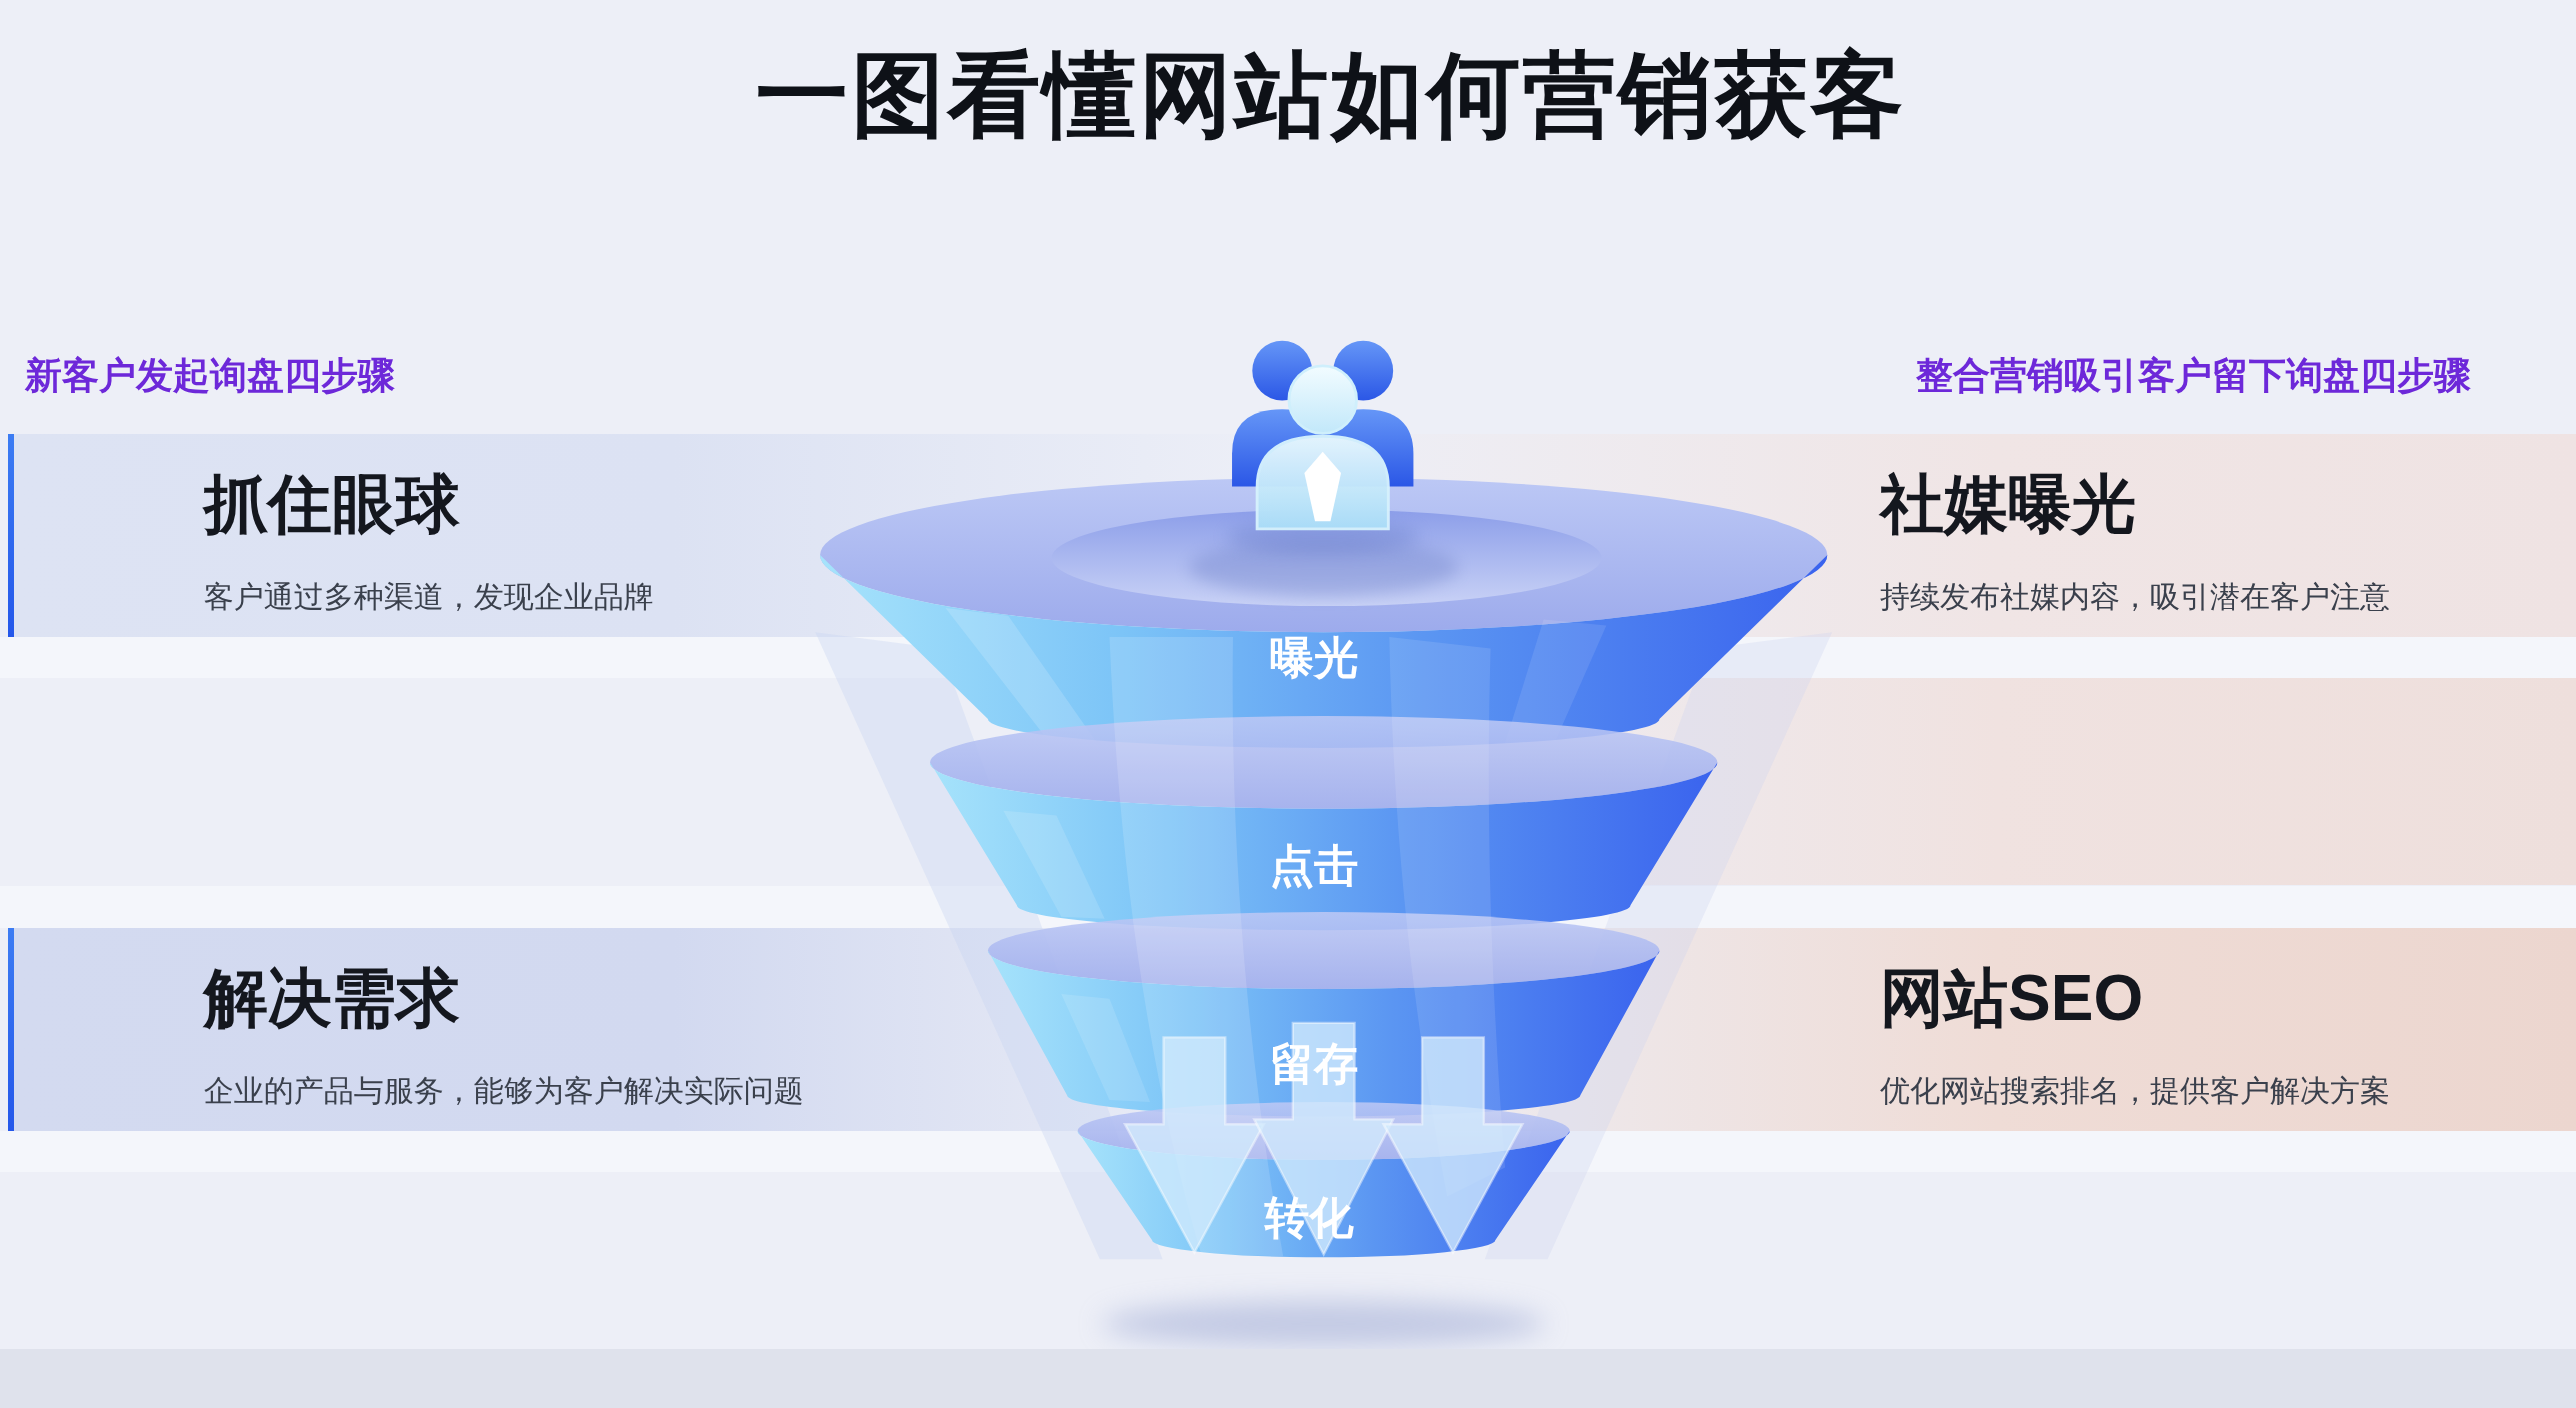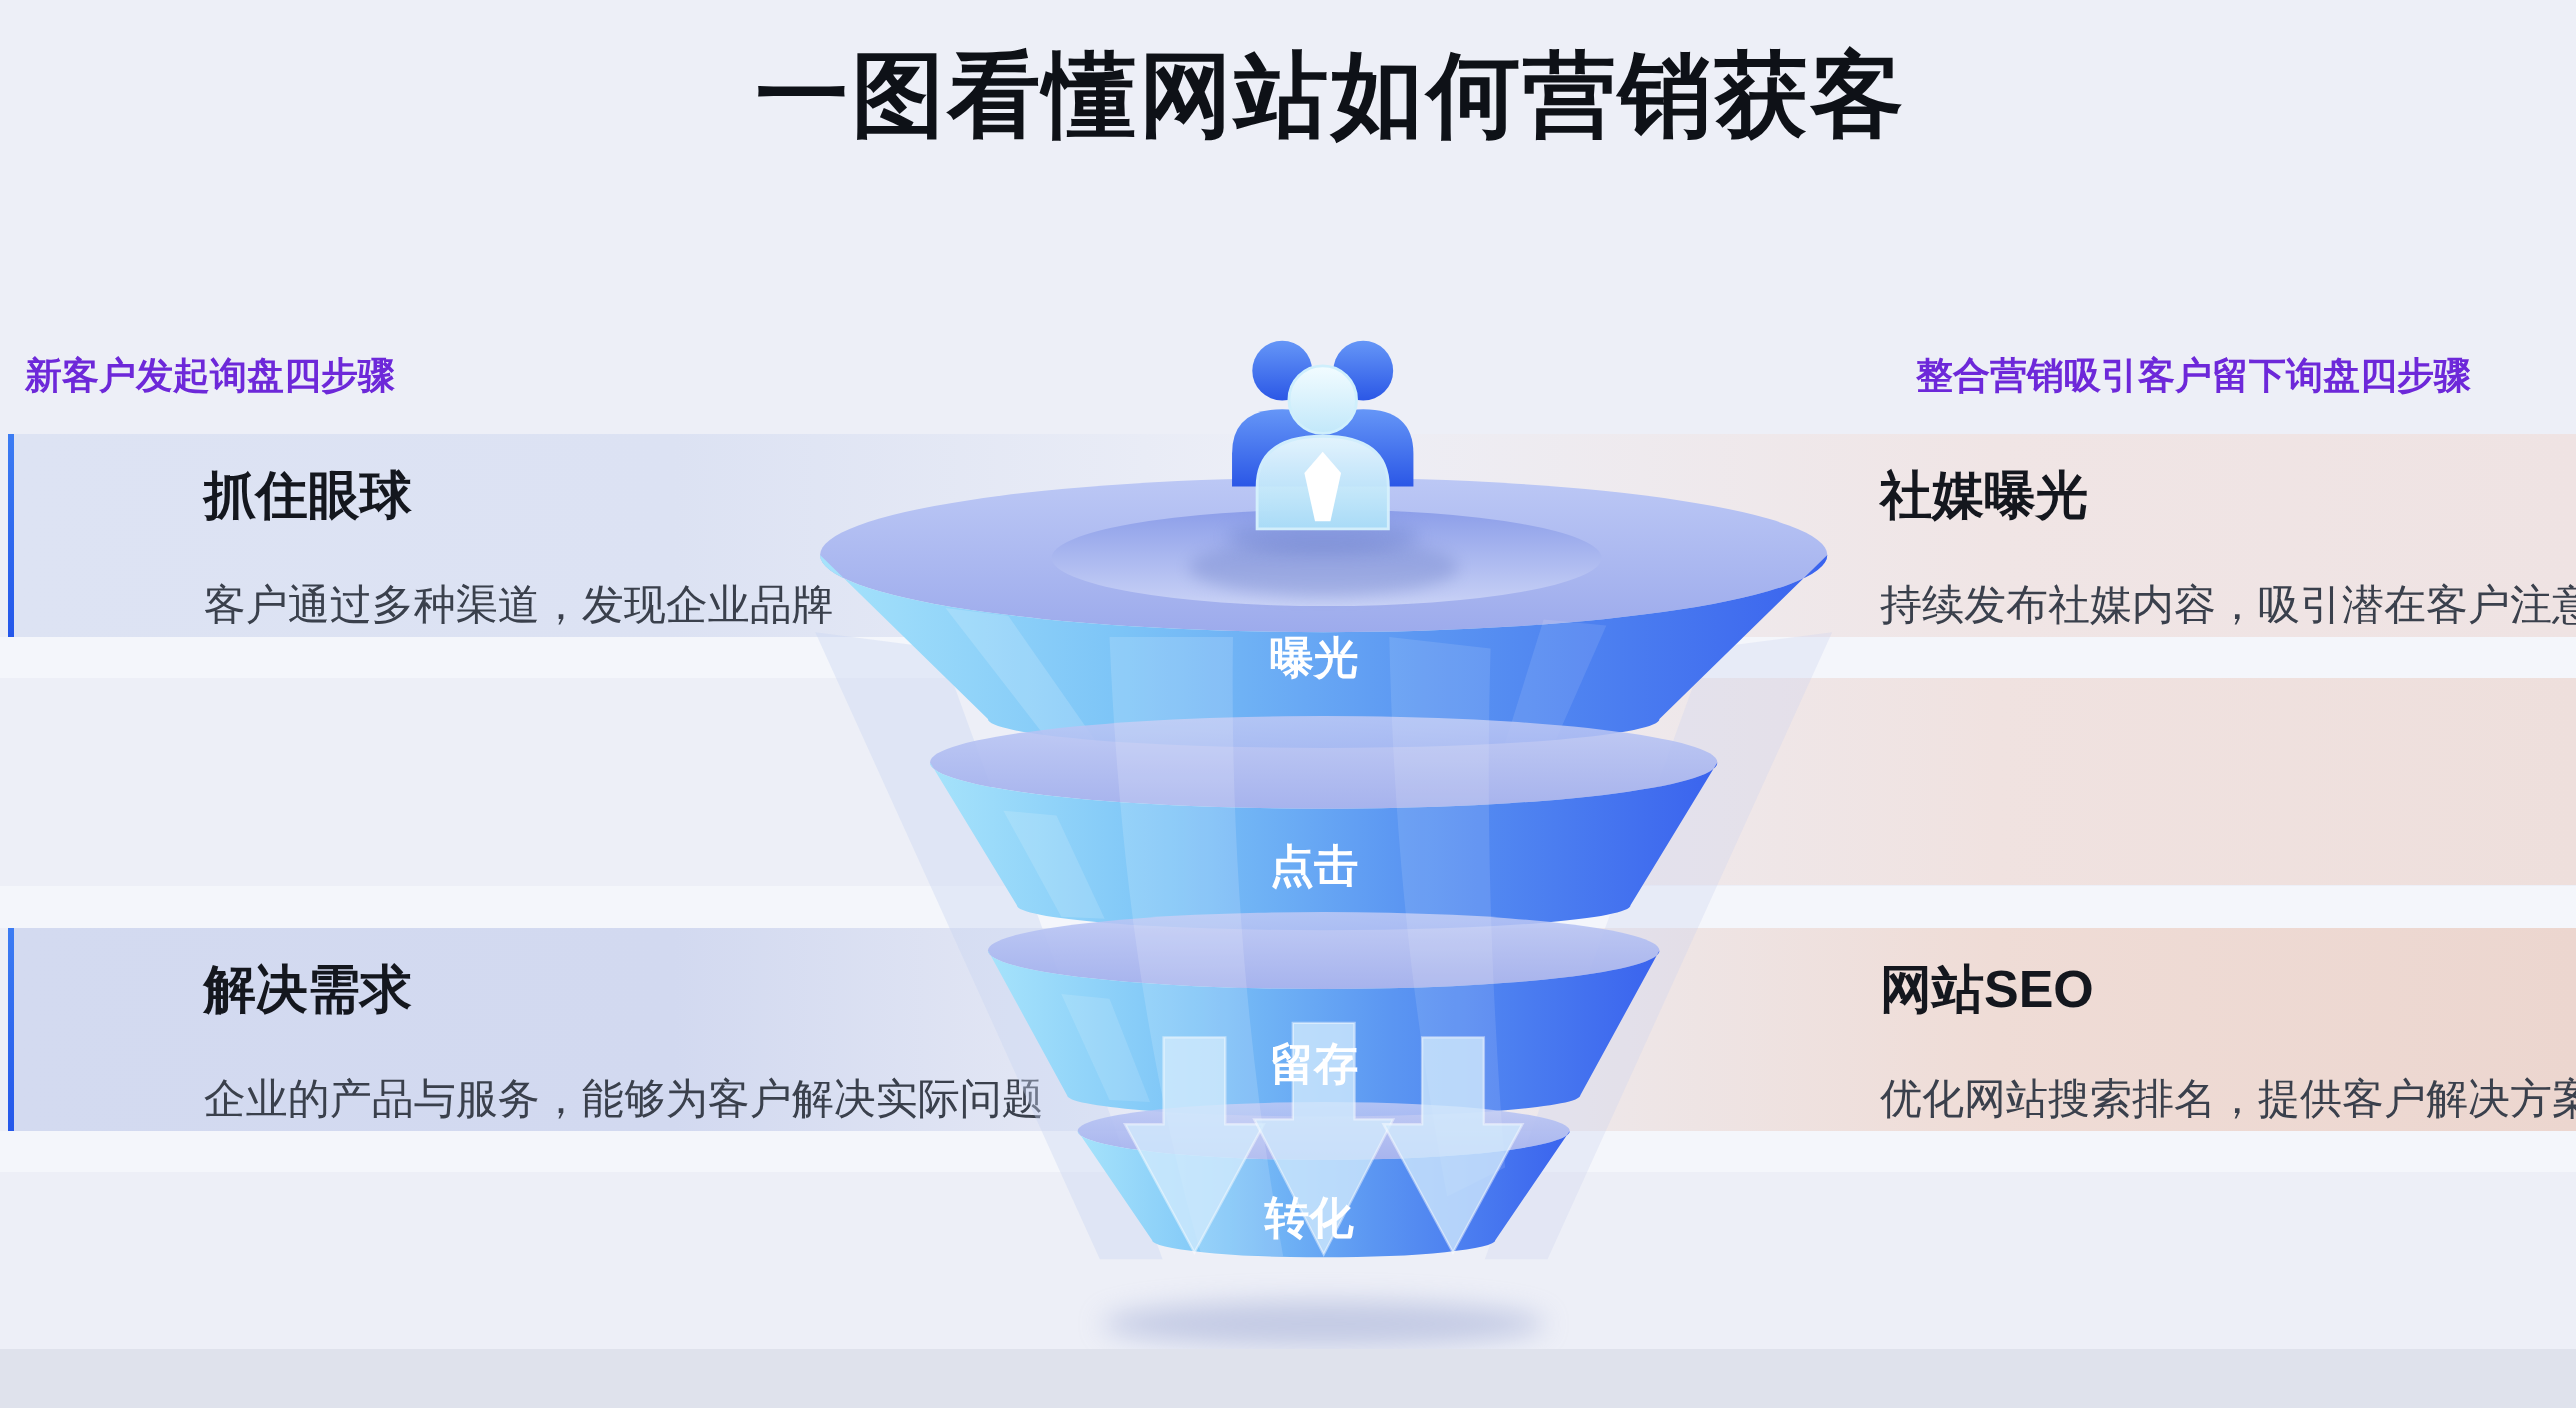--- a/index.html
+++ b/index.html
@@ -30,25 +30,25 @@
   .r4 .half.lft{background:linear-gradient(90deg,#cbd4ee 0%,#ccd5ef 55%,rgba(238,240,247,0) 100%);}
   .r1 .half.rgt{background:linear-gradient(90deg,rgba(238,240,247,0) 0%,#f0e5e5 55%,#efe3e3 100%);}
   .r2 .half.rgt{background:linear-gradient(90deg,rgba(238,240,247,0) 0%,#f0e2e0 55%,#eedfdc 100%);}
   .r3 .half.rgt{background:linear-gradient(90deg,rgba(238,240,247,0) 0%,#efdcd6 55%,#ecd6cf 100%);}
   .r4 .half.rgt{background:linear-gradient(90deg,rgba(238,240,247,0) 0%,#f0d6cd 48%,#e9c4b8 100%);}
   .accent-bar{
     position:absolute;left:0;top:0;width:6.8px;height:100%;
     background:linear-gradient(180deg,#3c7cf3,#2457ea);
   }
   .step-title{
-    position:absolute;top:27px;margin:0;font-size:52px;font-weight:700;color:#14171e;
+    position:absolute;top:27px;margin:0;font-size:64px;font-weight:700;color:#14171e;
     white-space:nowrap;
   }
   .step-desc{
-    position:absolute;top:143px;margin:0;font-size:42px;font-weight:400;color:#3a404c;
+    position:absolute;top:143px;margin:0;font-size:30px;font-weight:400;color:#3a404c;
     white-space:nowrap;
   }
   .half.lft .step-title,.half.lft .step-desc{left:196px;}
   .half.rgt .step-title,.half.rgt .step-desc{left:592px;}
   .funnel-svg{position:absolute;left:0;top:0;}
   .funnel-label{font-family:"Liberation Sans","DejaVu Sans",sans-serif;font-size:46px;font-weight:700;fill:#ffffff;}
 </style>
 </head>
 <body>
 

